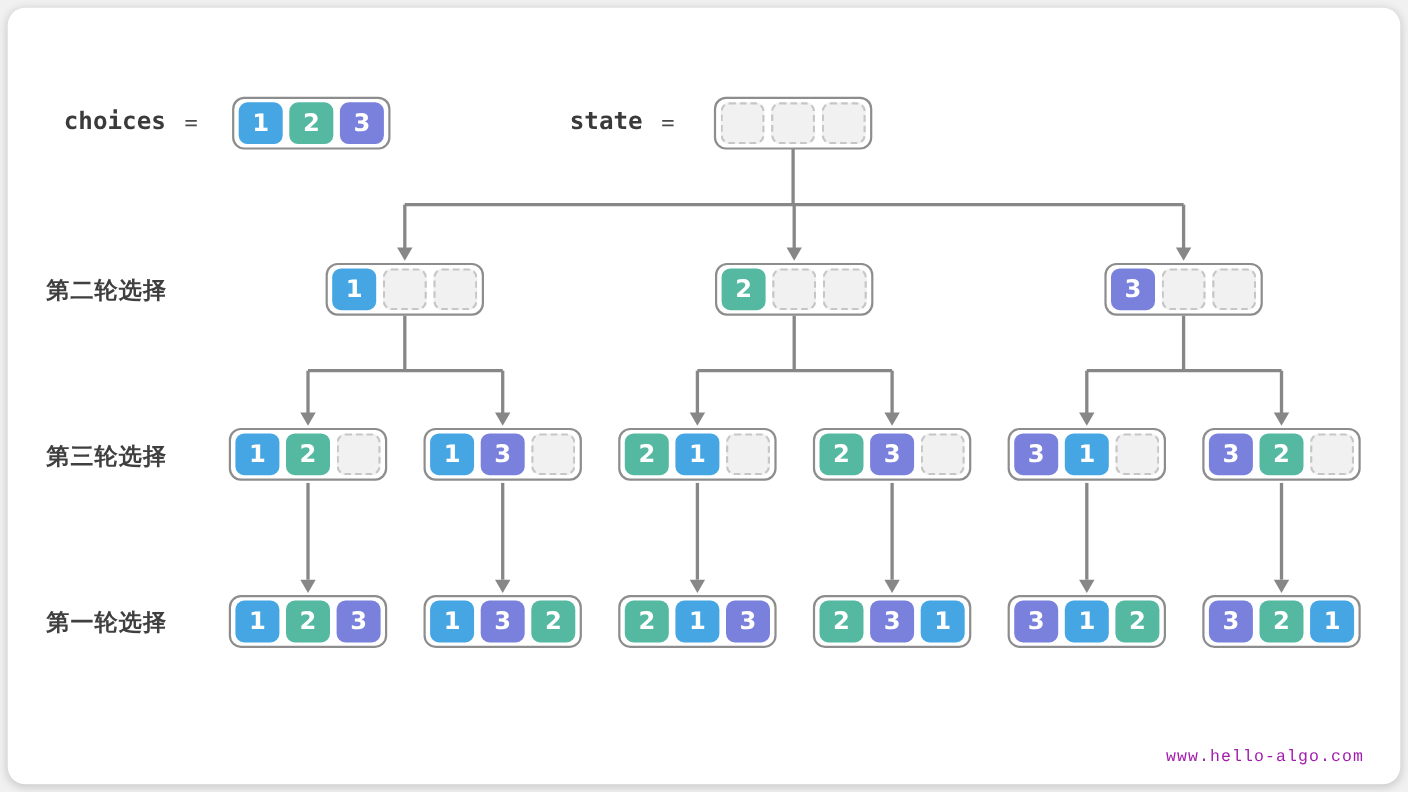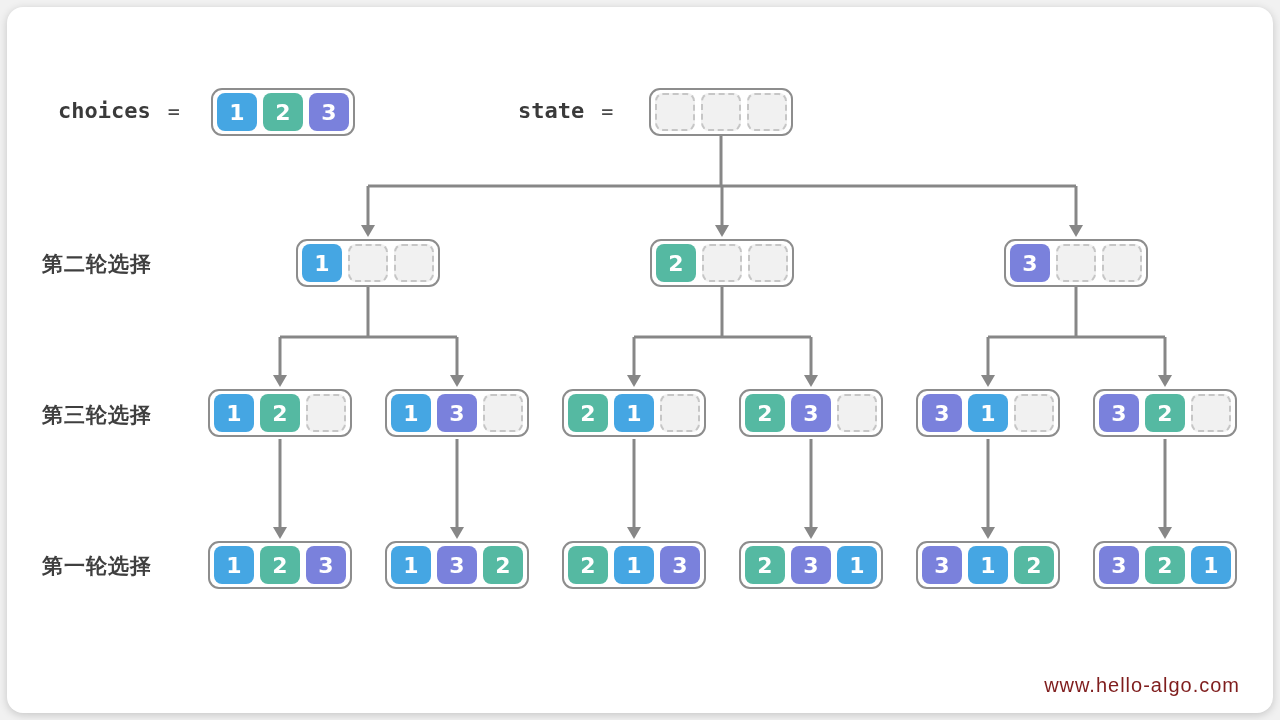--- a/index.html
+++ b/index.html
@@ -47,22 +47,22 @@
   }
 
   .row-label {
     position:absolute; left:42px;
     font-size:21px; font-weight:600; color:#3f3f3f;
     letter-spacing:1px; white-space:nowrap;
   }
 
   .watermark {
     position:absolute; right:40px; bottom:23px;
-    font-family:Liberation Sans, sans-serif;
-    font-size:20px; color:#7f1d1d; letter-spacing:1px;
+    font-family:Liberation Mono, monospace;
+    font-size:15px; color:#a21caf; letter-spacing:1px;
   }
 </style>
 </head>
 <body>
 
 <div class="stage">
   <div class="card"></div>
 
   <svg class="connectors" id="connectors" width="1280" height="720">
       <path d="M721,135 V186" stroke="#878787" stroke-width="3" fill="none"></path>

